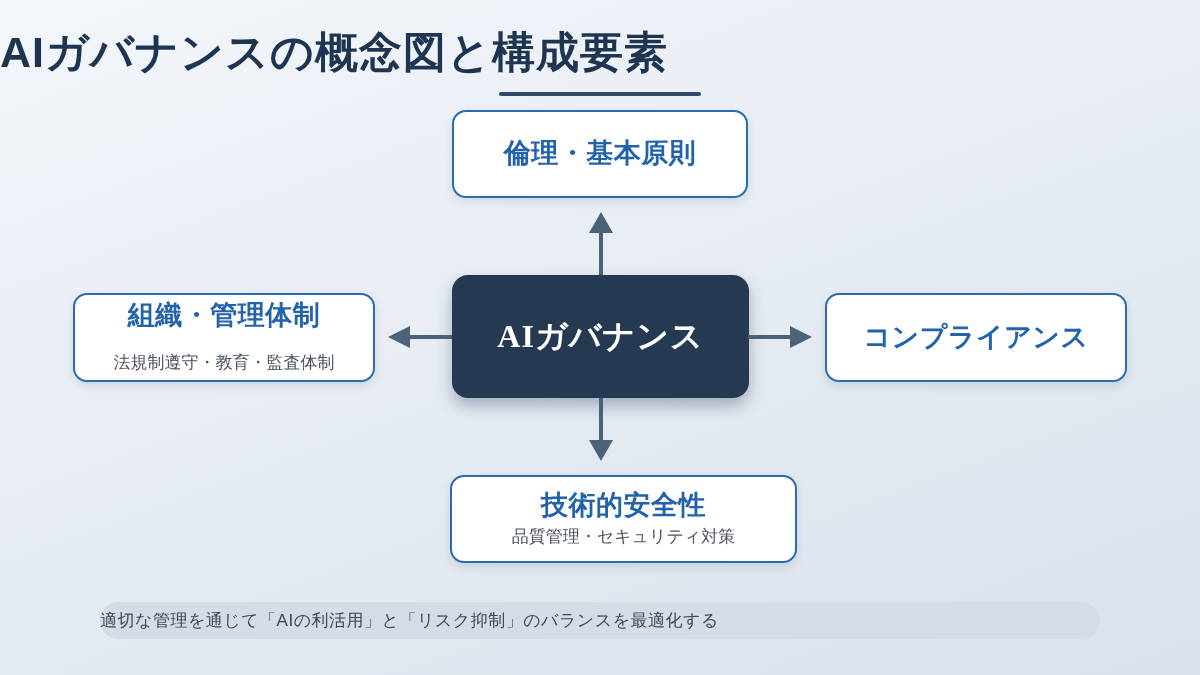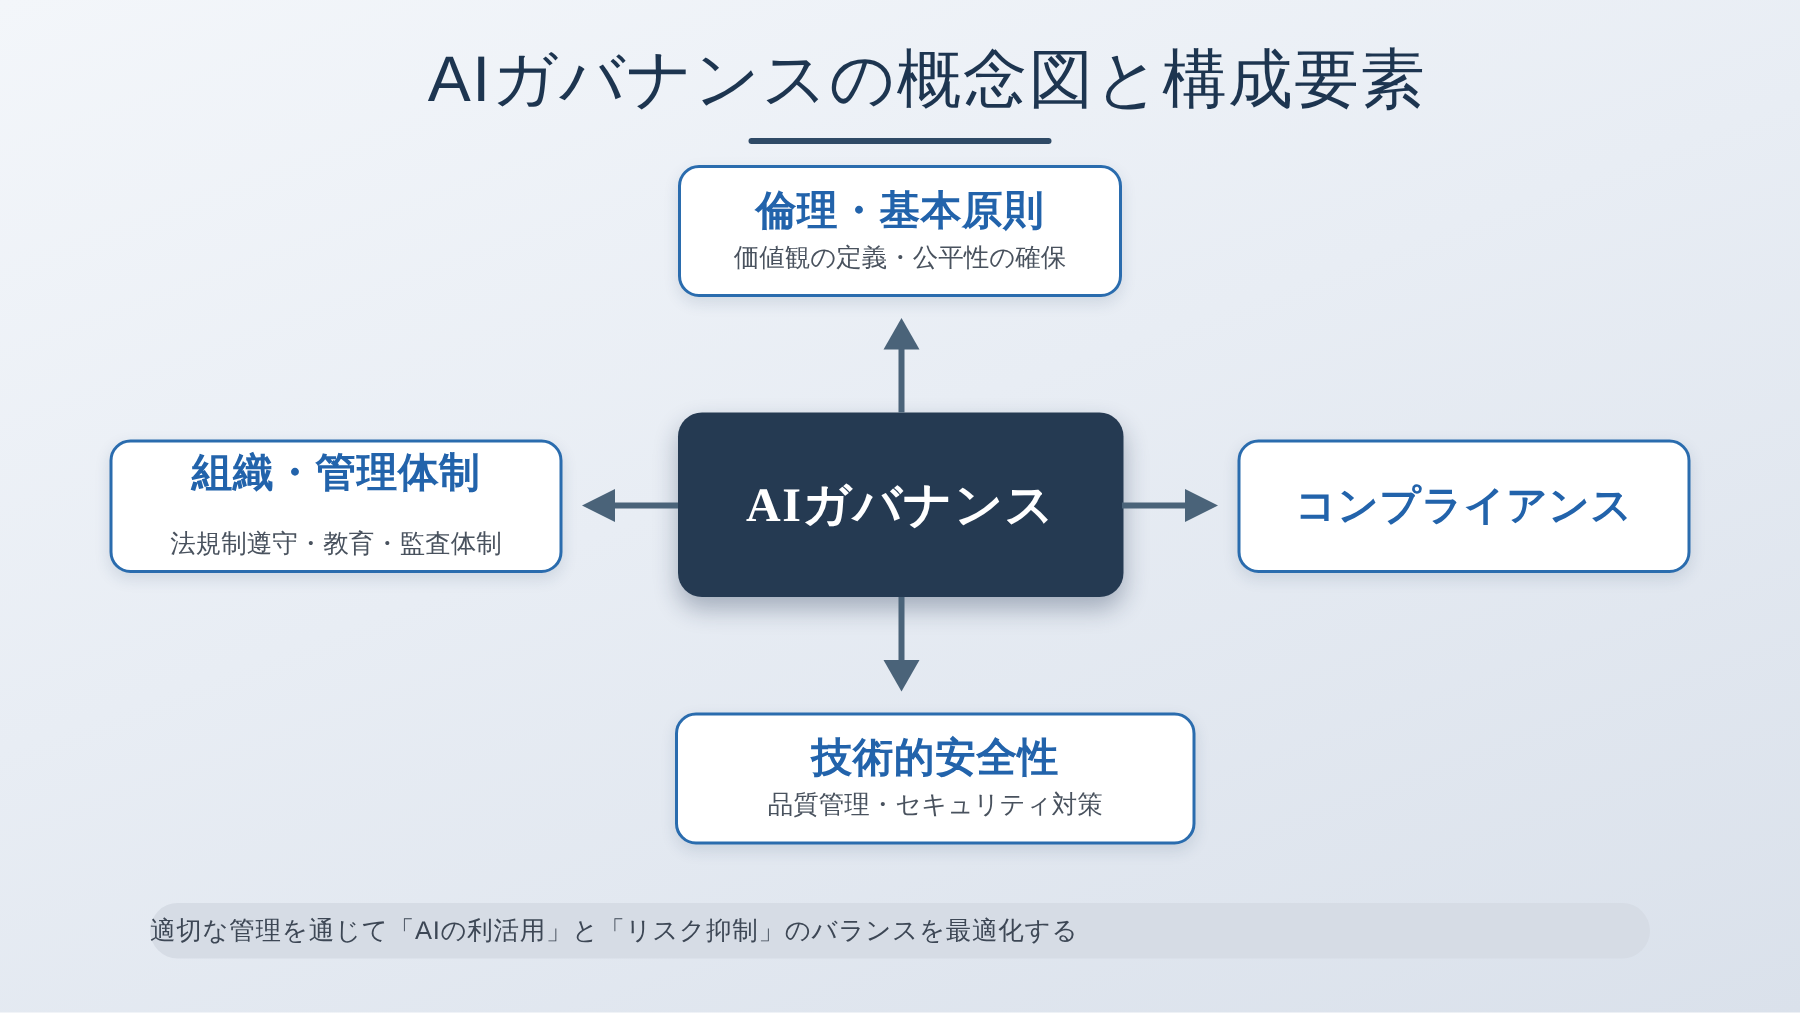--- a/index.html
+++ b/index.html
@@ -22,26 +22,24 @@
     width: 1200px;
     height: 675px;
     background: linear-gradient(160deg, #f3f6fa 0%, #e8edf4 45%, #dae1eb 100%);
     overflow: hidden;
   }
   .page-title {
     position: absolute;
     top: 24px;
     left: 0;
     width: 100%;
-    text-align: center;
     font-size: 43px;
-    font-weight: 400;
+    font-weight: 700;
     letter-spacing: 1px;
     color: var(--title-navy);
-    padding-left: 36px;
   }
   .title-underline {
     position: absolute;
     top: 92px;
     left: 499px;
     width: 202px;
     height: 4px;
     border-radius: 2px;
     background: #2f4a66;
   }
@@ -139,21 +137,20 @@
 </head>
 <body>
 
 <div class="canvas">
 
   <h1 class="page-title">AIガバナンスの概念図と構成要素</h1>
   <div class="title-underline"></div>
 
   <div class="node node-top">
     <div class="node-title">倫理・基本原則</div>
-    <div class="node-subtitle">価値観の定義・公平性の確保</div>
   </div>
 
   <div class="node node-left">
     <div class="node-title">組織・管理体制</div>
     <div class="node-subtitle">法規制遵守・教育・監査体制</div>
   </div>
 
   <div class="node node-right">
     <div class="node-title">コンプライアンス</div>
   </div>

